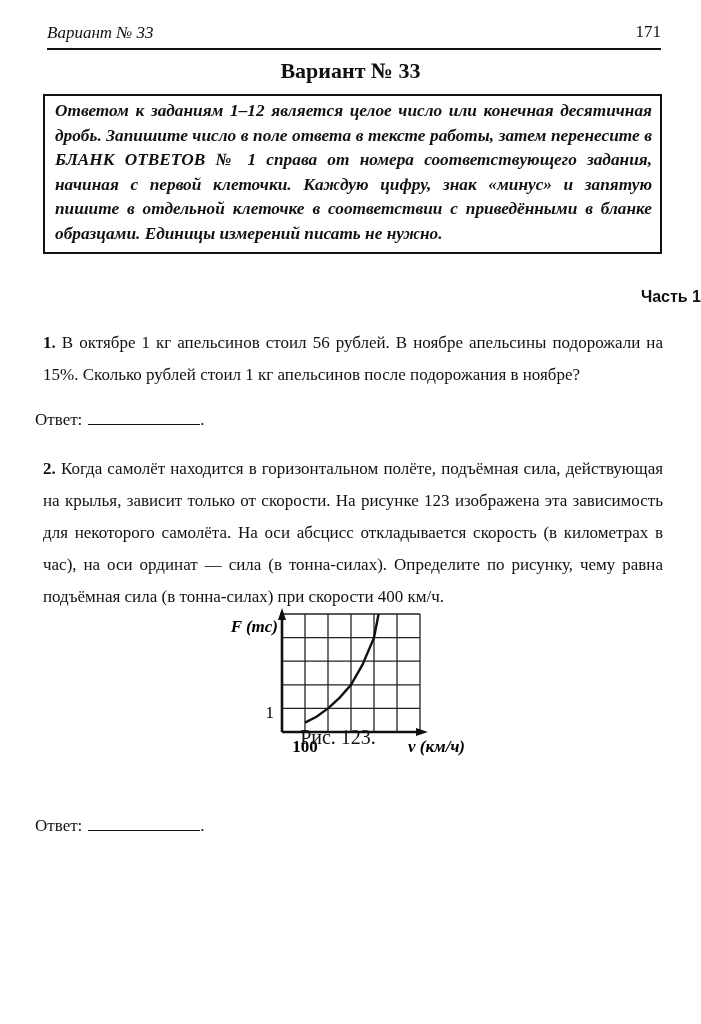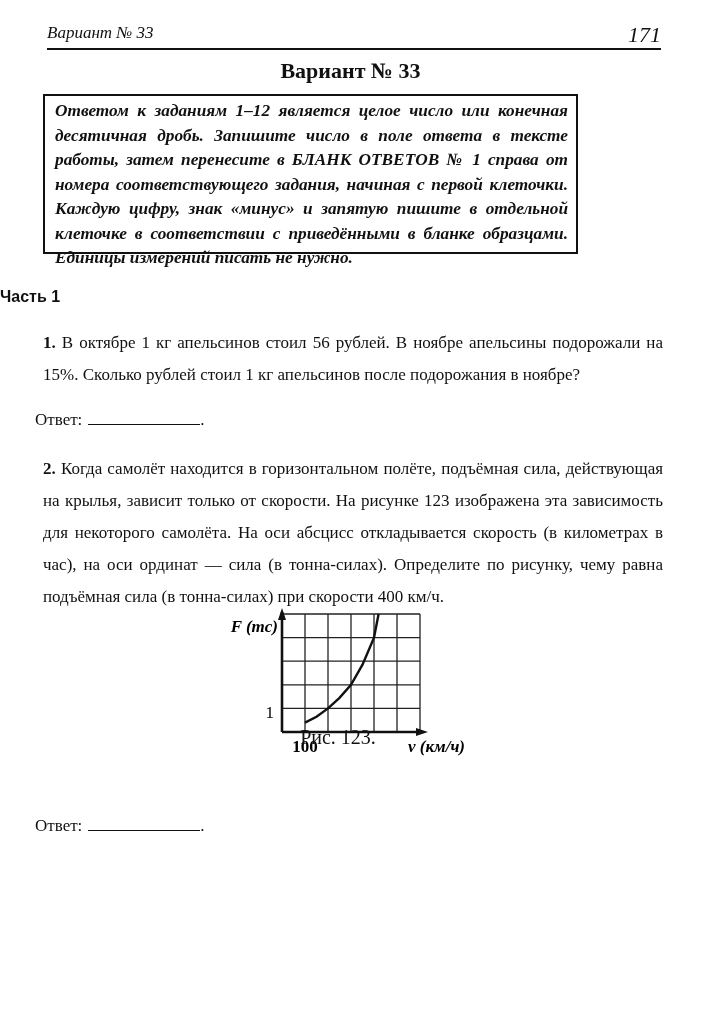--- a/index.html
+++ b/index.html
@@ -8,35 +8,35 @@
     font-family: "Liberation Serif", "DejaVu Serif", serif; color: #111;
   }
   .run-head {
     position: absolute; left: 47px; top: 20px; width: 614px; height: 28px;
     border-bottom: 2px solid #111;
   }
   .run-head .left {
     position: absolute; left: 0; top: 3px; font-style: italic; font-size: 17px;
   }
   .run-head .right {
-    position: absolute; right: 0; top: 2px; font-size: 22px; font-style: italic;
+    position: absolute; right: 0; top: 2px; font-size: 17px;
   }
   .title {
     position: absolute; left: 0; width: 701px; top: 58px; text-align: center;
     font-weight: bold; font-size: 22px;
   }
   .instr {
-    position: absolute; left: 43px; top: 94px; width: 535px; height: 160px;
+    position: absolute; left: 43px; top: 94px; width: 619px; height: 160px;
     border: 2px solid #111; box-sizing: border-box;
     padding: 3px 8px 0 10px;
     font-style: italic; font-weight: bold; font-size: 17.3px; line-height: 24.5px;
     text-align: justify;
   }
   .part {
-    position: absolute; left: 0; width: 701px; top: 288px; text-align: left;
+    position: absolute; left: 0; width: 701px; top: 288px; text-align: right;
     font-weight: bold; font-size: 16px; font-family: "Liberation Sans", "DejaVu Sans", sans-serif;
   }
   .task {
     position: absolute; left: 43px; width: 620px;
     font-size: 17px; line-height: 32px; text-align: justify;
   }
   .task .num { font-weight: bold; }
   .t1 { top: 327px; }
   .t2 { top: 453px; }
   .answer {

